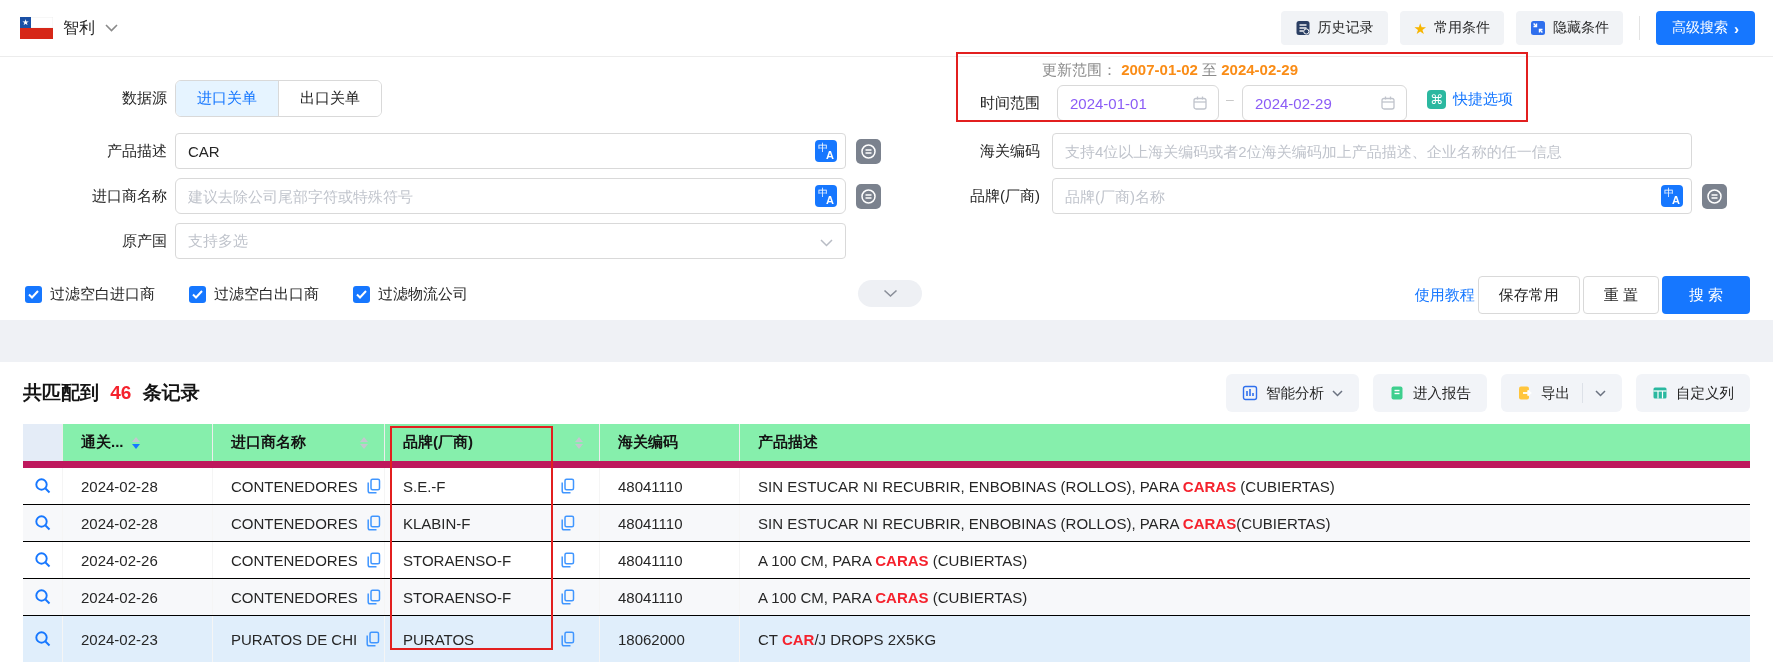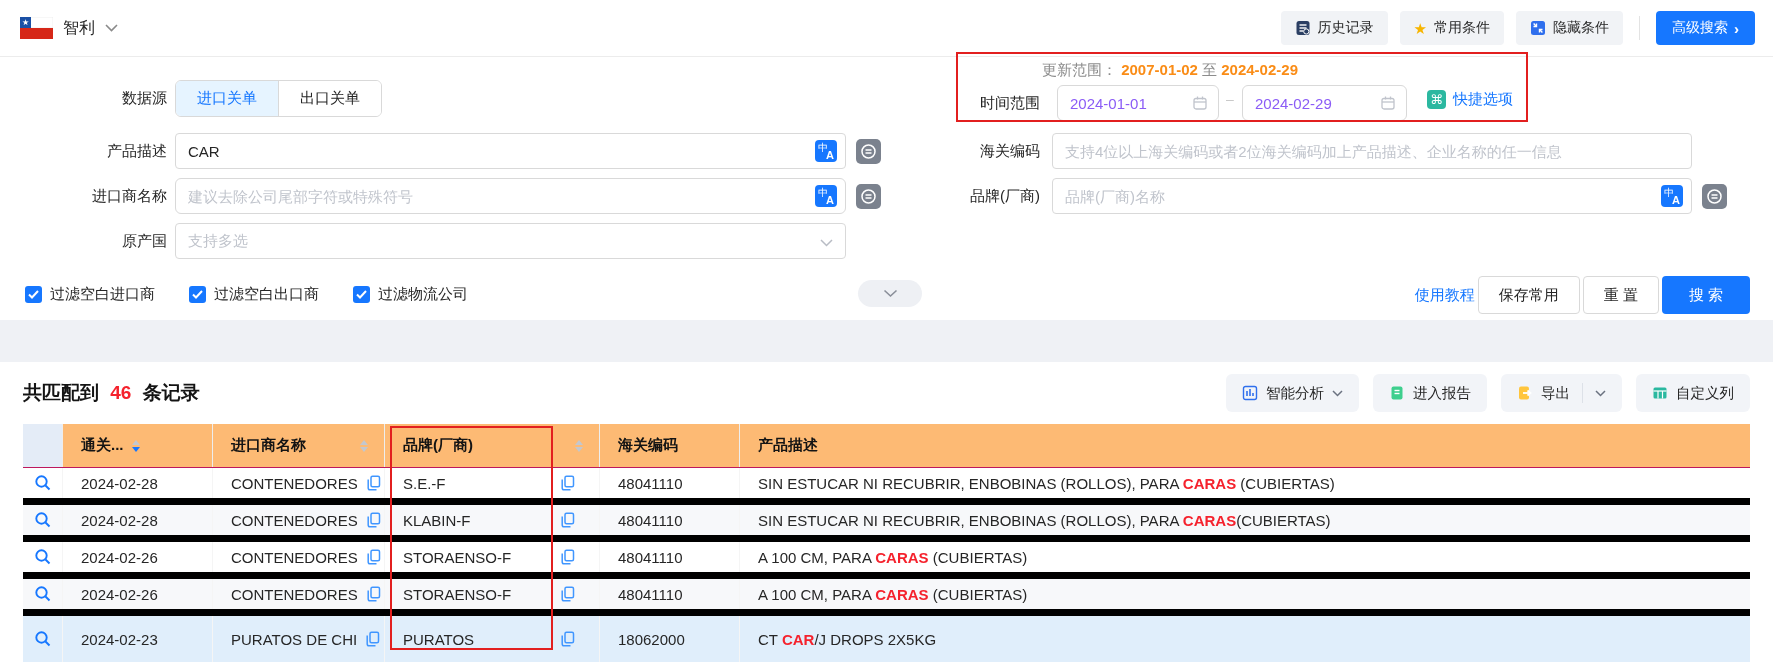--- a/index.html
+++ b/index.html
@@ -108,28 +108,28 @@
   .result-actions { display:flex; align-items:center; gap:14px; }
   .ra-btn { height:38px; background:#f2f4f8; border-radius:6px; border:none;
     display:flex; align-items:center; gap:8px; padding:0 16px; font-size:14.5px;
     color:#262626; cursor:pointer; font-family:inherit; }
   .ra-btn .inner-div { width:1px; height:20px; background:#dde1e8; margin:0 4px; }
 
   
   .table { position:absolute; left:23px; top:424px; width:1727px; height:238px;
     font-size:15px; overflow:hidden; }
   .t-row { display:grid; grid-template-columns:40px 150px 172px 215px 140px 1fr; }
-  .t-head { height:44px; background:#fdba74; font-weight:bold; color:#141414;
-    border-bottom:1px solid #be185d; }
+  .t-head { height:44px; background:#86efac; font-weight:bold; color:#141414;
+    border-bottom:7px solid #be185d; }
   .t-head .t-cell { border-right:1px solid #ededed; }
   .t-head .t-cell:last-child { border-right:none; }
   .t-head .icon-cell { background:#e4ecf7; }
   .t-cell { display:flex; align-items:center; padding:0 10px 0 18px; overflow:hidden; white-space:nowrap; }
   .icon-cell { padding:0; justify-content:center; }
-  .t-body-row { height:37px; border-bottom:7px solid #000000; background:#fff; }
+  .t-body-row { height:37px; border-bottom:1px solid #000000; background:#fff; }
   .t-body-row.alt { background:#f7f8fa; }
   .t-body-row.selected { background:#e0eefb; height:46px; border-bottom:none; }
   .t-body-row .t-cell { border-right:1px solid #f5f5f5; }
   .t-body-row .t-cell:last-child { border-right:none; }
   .caret-stack { display:inline-flex; flex-direction:column; gap:2px; margin-left:8px; cursor:pointer; }
   .caret-stack.right { margin-left:auto; margin-right:6px; }
   .c-up { width:0; height:0; border-left:4px solid transparent; border-right:4px solid transparent; border-bottom:5px solid #c3c7ce; }
   .c-down { width:0; height:0; border-left:4px solid transparent; border-right:4px solid transparent; border-top:5px solid #c3c7ce; }
   .c-down.active { border-top-color:#1677ff; }
   .copy-icon { display:inline-flex; margin-left:9px; cursor:pointer; flex:none; }

